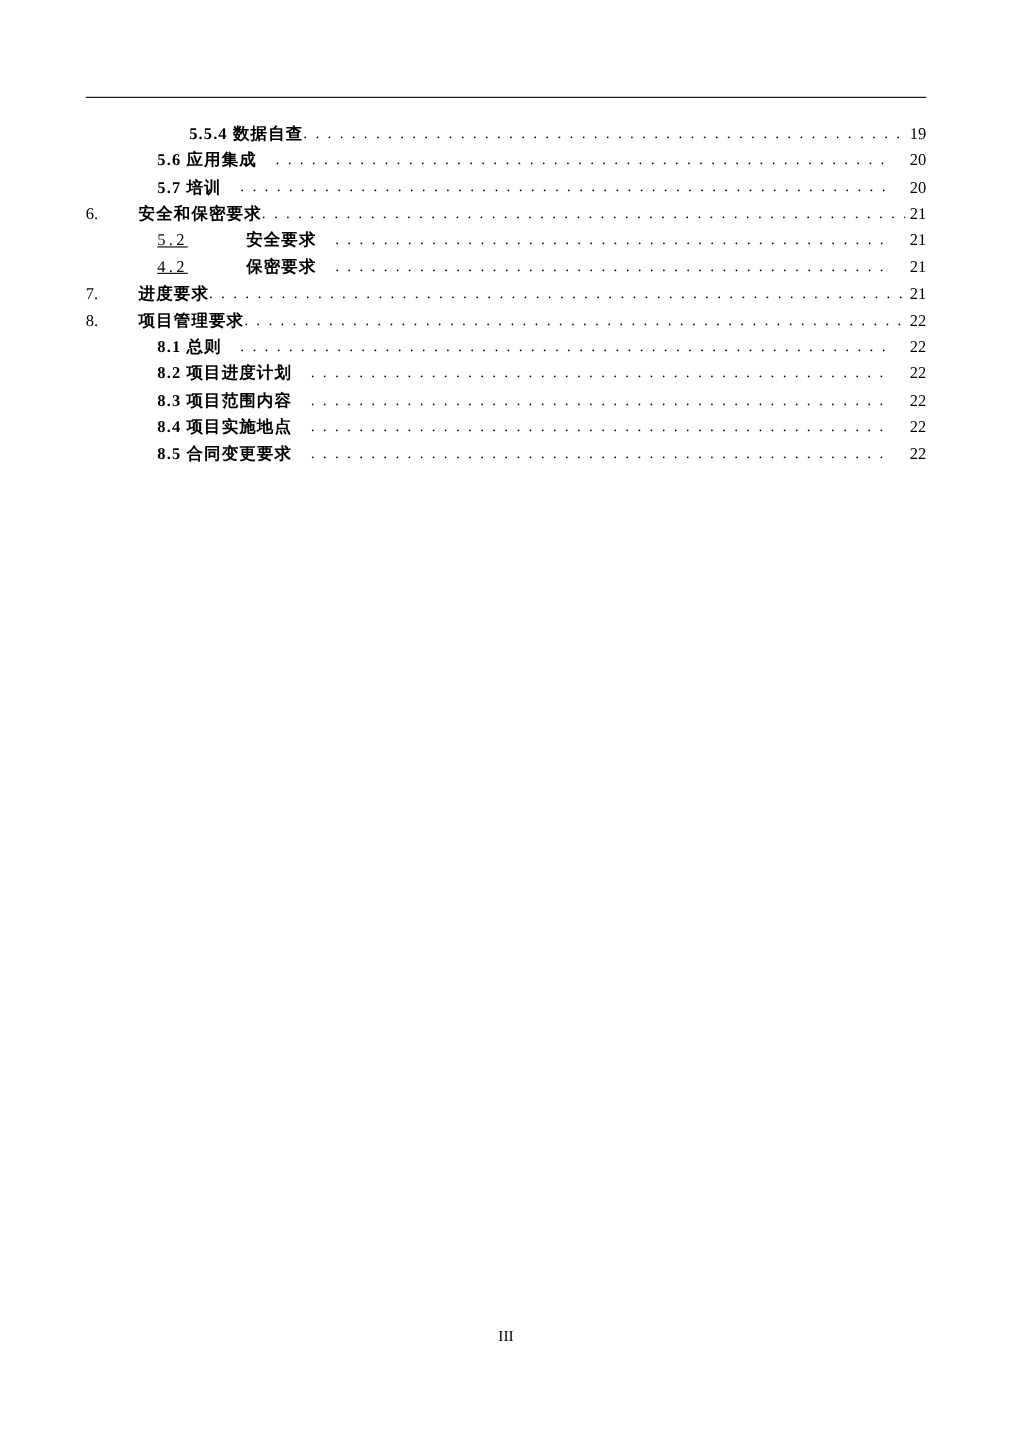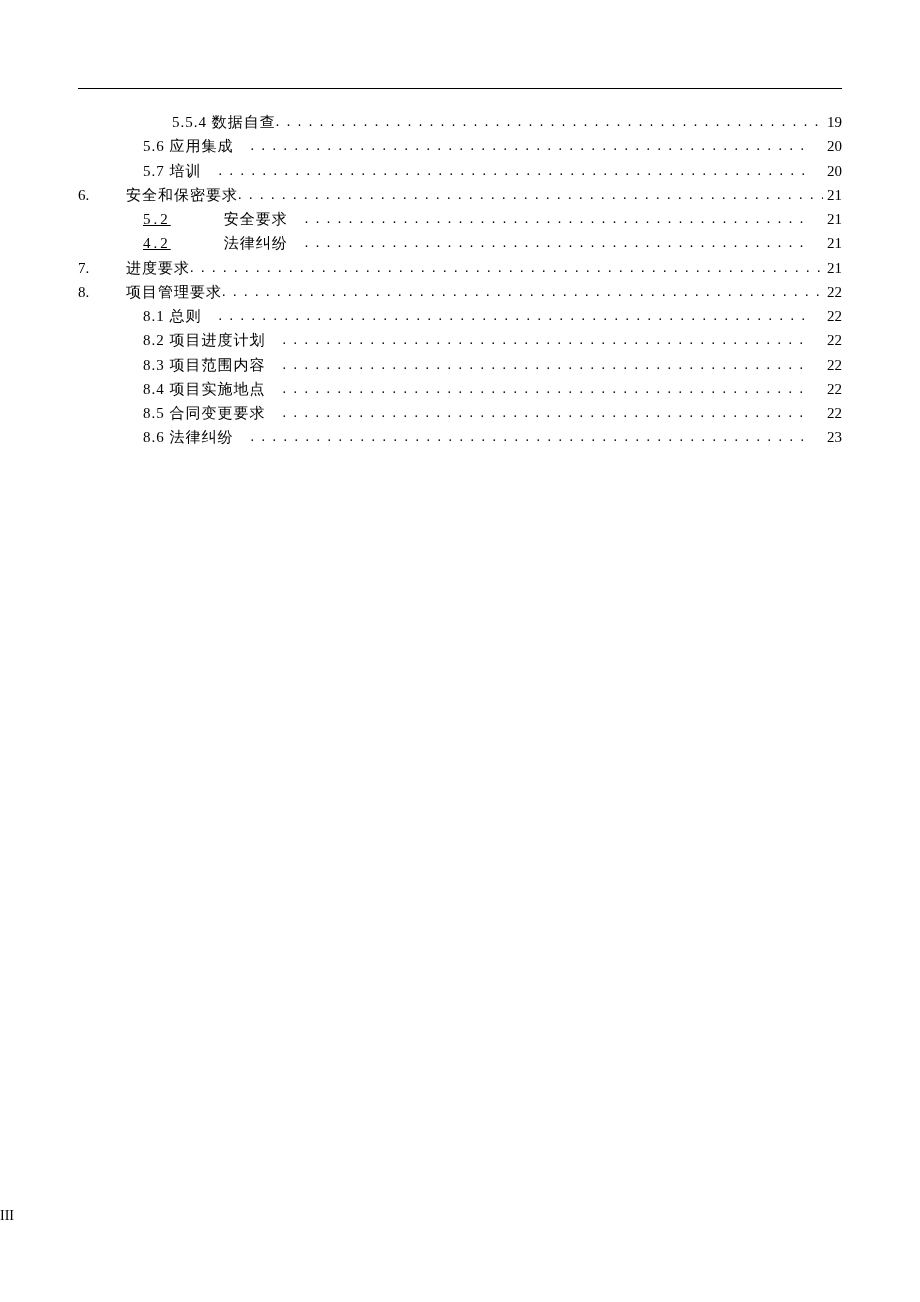--- a/index.html
+++ b/index.html
@@ -36,20 +36,21 @@
       width: 48px;
       flex-shrink: 0;
       text-align: left;
     }
     .toc-indent-0 { padding-left: 0; }
     .toc-indent-1 { padding-left: 0; gap: 17px; }
     .toc-indent-2 { padding-left: 46px; }
     .toc-label {
       flex-shrink: 0;
       letter-spacing: 1px;
+      font-weight: bold;
     }
     .toc-label-wide {
       letter-spacing: 1px;
       text-align: center;
     }
     .toc-sub-num {
       flex-shrink: 0;
       margin-right: 36px;
       letter-spacing: 3px;
       text-decoration: underline;
@@ -70,20 +71,21 @@
     .toc-page {
       flex-shrink: 0;
       padding-left: 4px;
       font-size: 15px;
     }
     .page-number {
       position: absolute;
       bottom: 78px;
       left: 0;
       right: 0;
+      text-align: center;
       font-size: 14px;
       font-family: "Times New Roman", serif;
     }
   </style>
 </head>
 <body>
 
 <div class="page">
   <div class="header-line"></div>
   <div class="toc" id="toc-container">
@@ -114,21 +116,21 @@
       <div class="toc-row toc-indent-1">
         <span class="toc-num-col"></span>
         <span class="toc-sub-num">5.2</span>
         <span class="toc-label">安全要求</span>
         <span class="toc-leader"></span>
         <span class="toc-page">21</span>
       </div>
       <div class="toc-row toc-indent-1">
         <span class="toc-num-col"></span>
         <span class="toc-sub-num">4.2</span>
-        <span class="toc-label">法律纠纷</span>
+        <span class="toc-label">保密要求</span>
         <span class="toc-leader"></span>
         <span class="toc-page">21</span>
       </div>
       <div class="toc-row toc-indent-0">
         <span class="toc-num-col">7.</span>
         <span class="toc-label toc-label-wide">进度要求</span>
         <span class="toc-leader"></span>
         <span class="toc-page">21</span>
       </div>
       <div class="toc-row toc-indent-0">
@@ -160,22 +162,16 @@
         <span class="toc-label">8.4 项目实施地点</span>
         <span class="toc-leader"></span>
         <span class="toc-page">22</span>
       </div>
       <div class="toc-row toc-indent-1">
         <span class="toc-num-col"></span>
         <span class="toc-label">8.5 合同变更要求</span>
         <span class="toc-leader"></span>
         <span class="toc-page">22</span>
       </div>
-      <div class="toc-row toc-indent-1">
-        <span class="toc-num-col"></span>
-        <span class="toc-label">8.6 法律纠纷</span>
-        <span class="toc-leader"></span>
-        <span class="toc-page">23</span>
-      </div>
     </div>
 </div>
 
 <div class="page-number">III</div>
 
 </body></html>

